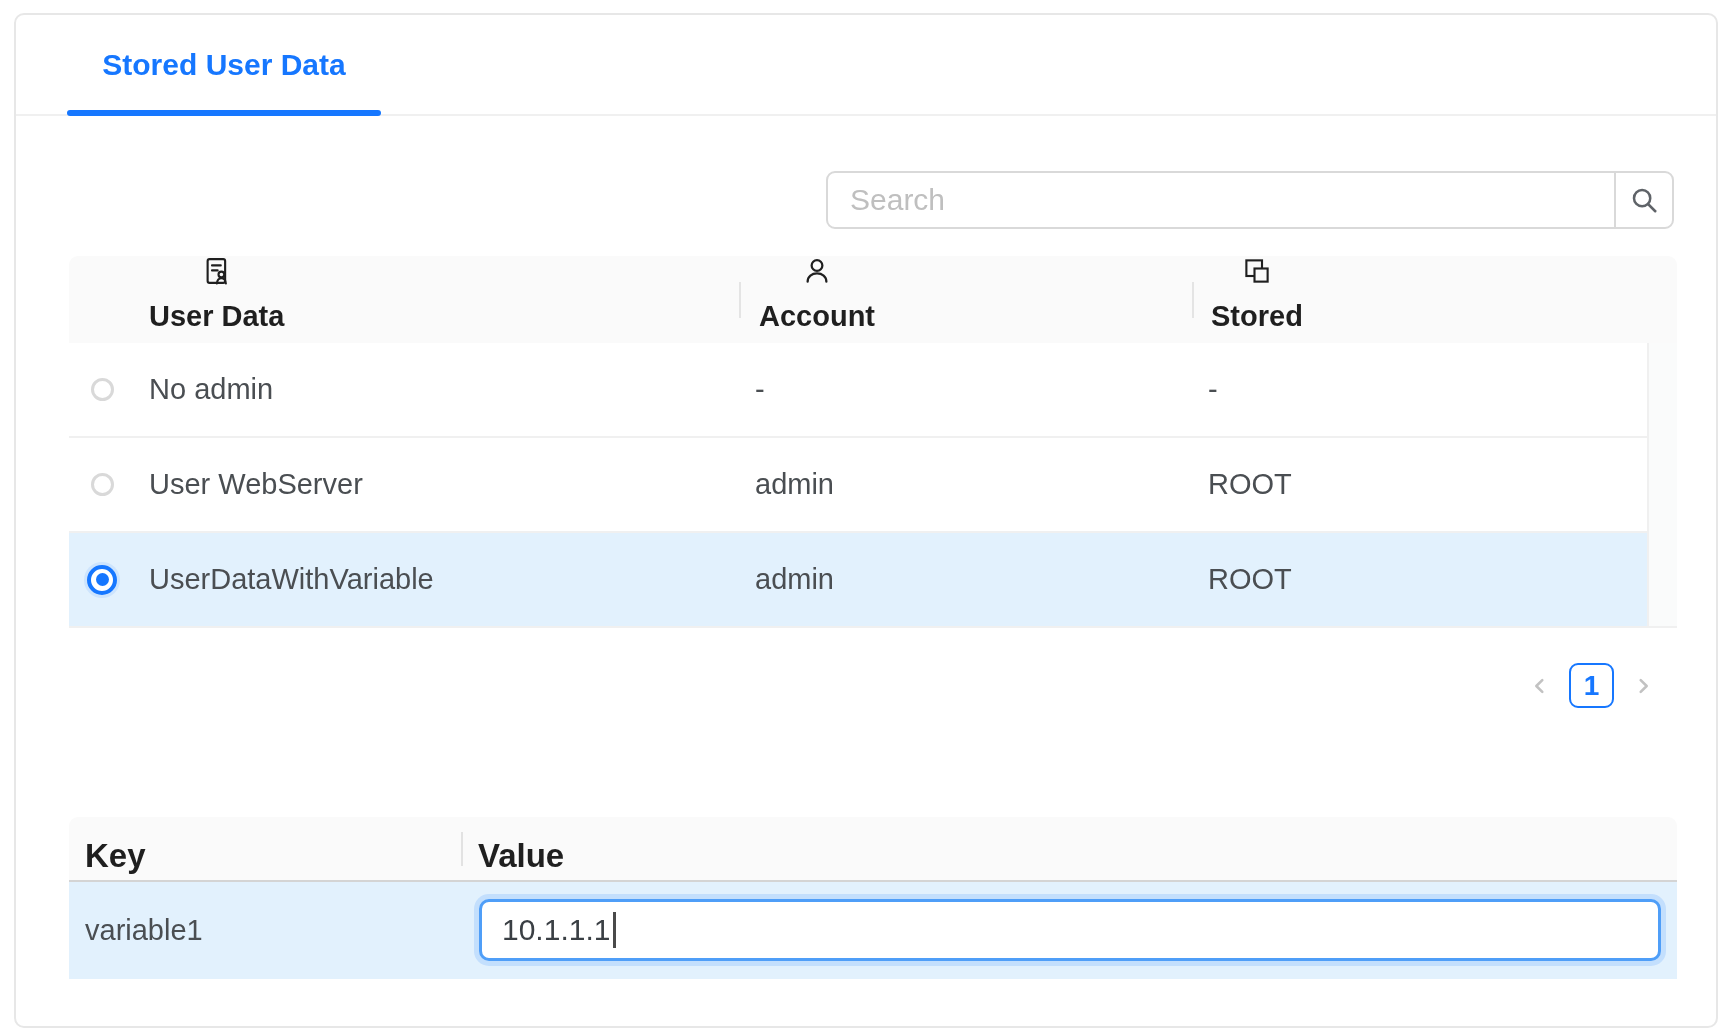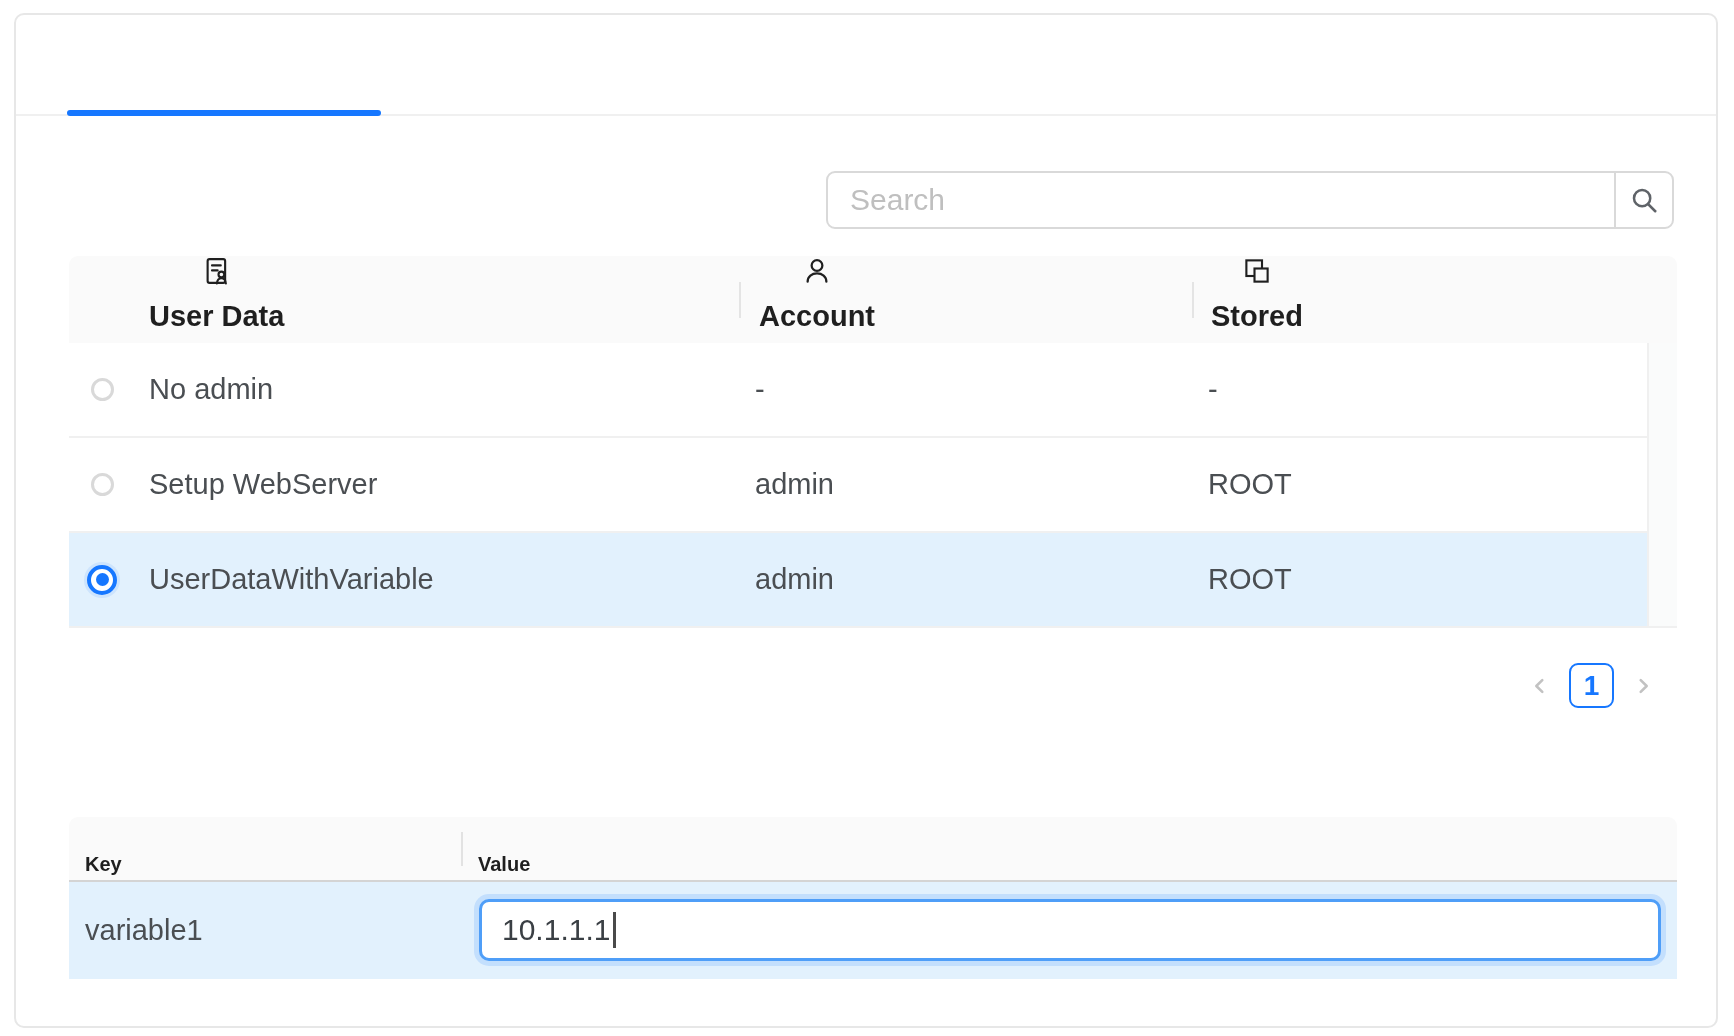--- a/index.html
+++ b/index.html
@@ -75,22 +75,22 @@
     justify-content:center;color:#c2c2c2;cursor:default;}
   .page-btn{min-width:45px;height:45px;border:2.5px solid var(--accent);
     border-radius:9px;color:var(--accent);font-size:28px;font-weight:600;
     display:flex;align-items:center;justify-content:center;background:#fff;
     cursor:pointer;}
 
   
   .kvtable{position:absolute;left:53px;top:802px;width:1608px;}
   .kv-header{position:relative;height:65px;background:var(--header-bg);
     border-radius:9px 9px 0 0;border-bottom:2px solid #d4d4d4;}
-  .kv-h{position:absolute;top:16px;height:100%;display:flex;align-items:center;
-    font-size:20px;font-weight:600;color:var(--text-primary);}
+  .kv-h{position:absolute;top:7px;height:100%;display:flex;align-items:center;
+    font-size:33px;font-weight:600;color:var(--text-primary);}
   .kv-h-key{left:16px;} .kv-h-value{left:409px;}
   .kv-sep{position:absolute;left:392px;top:15px;width:2px;height:34px;
     background:#e2e2e2;}
   .kv-row{position:relative;height:97px;background:var(--selected-row-bg);}
   .kv-key{position:absolute;left:16px;top:0;height:100%;display:flex;
     align-items:center;font-size:29px;color:var(--text-secondary);}
   .value-input{position:absolute;left:410px;top:17px;width:1182px;height:62px;
     background:#fff;border:3px solid var(--input-focus-border);
     border-radius:10px;box-shadow:0 0 0 5px rgba(22,119,255,0.15);
     display:flex;align-items:center;padding-left:20px;font-size:30px;
@@ -98,20 +98,21 @@
   .caret{display:inline-block;width:3px;height:36px;background:#4a4a4a;
     margin-left:3px;}
   .icon{display:inline-flex;align-items:center;justify-content:center;}
 </style>
 </head>
 <body>
 
 <div class="card">
 
   <div class="tabbar">
+    <div class="tab tab-active">Stored User Data</div>
     <div class="inkbar"></div>
   </div>
 
   <div class="search-wrap">
     <input class="search-input" type="text" placeholder="Search" style="">
     <button class="search-btn">
       <span class="icon">
         <svg width="30" height="30" viewBox="0 0 24 24" fill="none" stroke="#5f6368" stroke-width="2" stroke-linecap="round">
           <circle cx="10.5" cy="10.5" r="6.5"></circle>
           <line x1="15.6" y1="15.6" x2="21" y2="21"></line>
@@ -162,21 +163,21 @@
       </div>
       <div class="td td-1">No admin</div>
       <div class="td td-2">-</div>
       <div class="td td-3">-</div>
     </div>
 
     <div class="ud-row">
       <div class="cell-radio">
         <span class="radio"></span>
       </div>
-      <div class="td td-1">Setup WebServer</div>
+      <div class="td td-1">User WebServer</div>
       <div class="td td-2">admin</div>
       <div class="td td-3">ROOT</div>
     </div>
 
     <div class="ud-row selected">
       <div class="cell-radio">
         <span class="radio checked">
           <span class="dot"></span>
         </span>
       </div>

